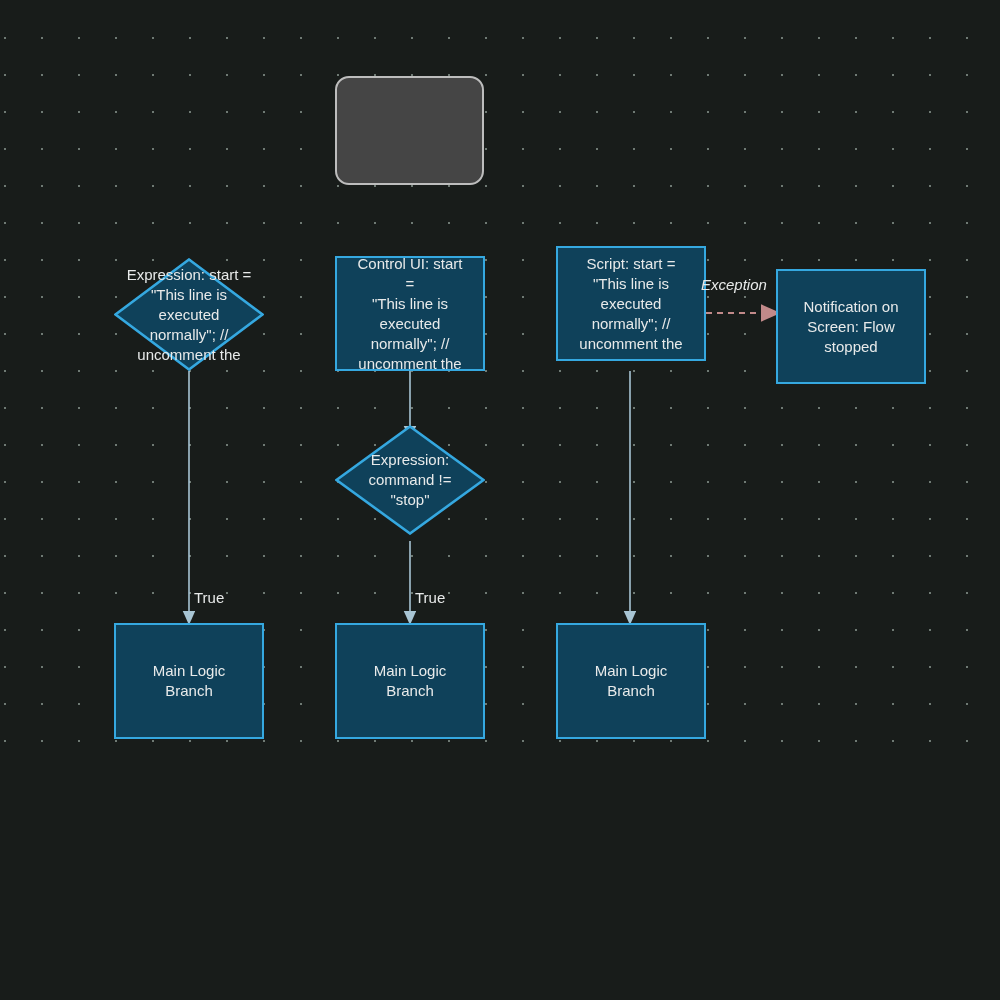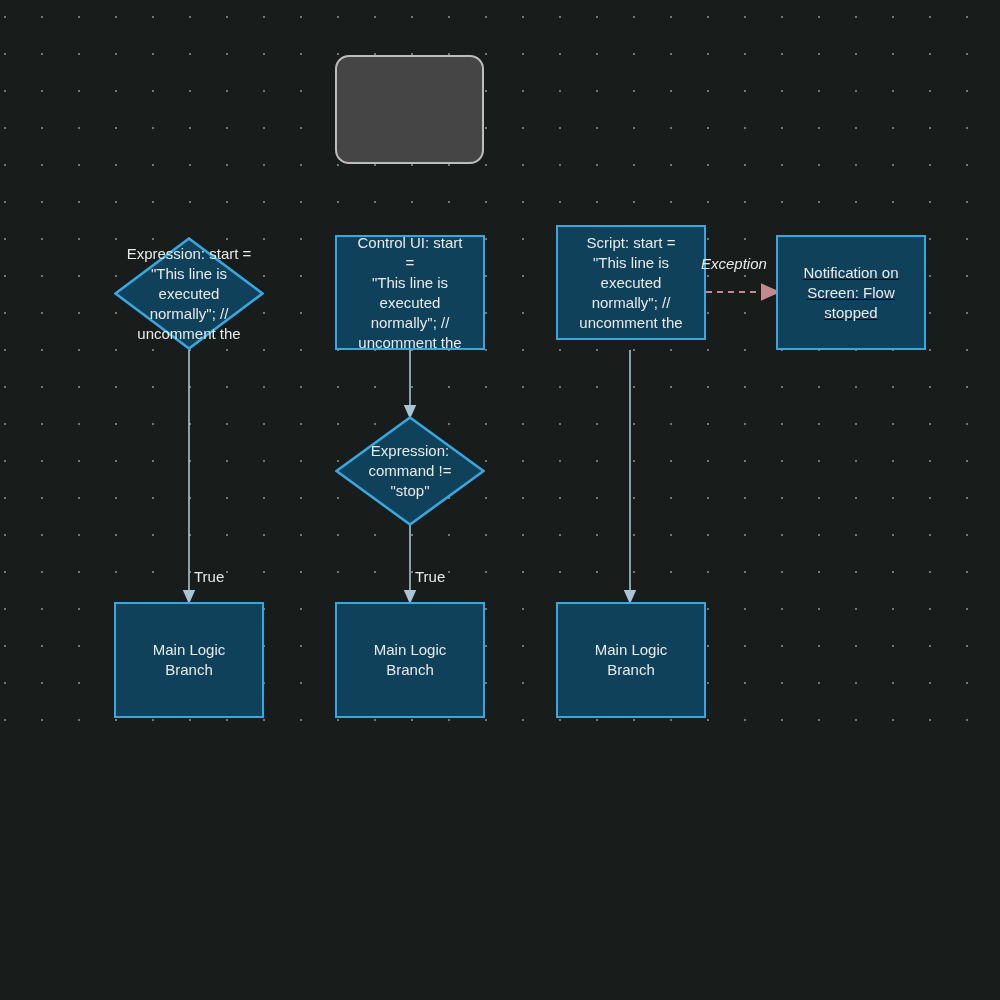--- a/index.html
+++ b/index.html
@@ -11,20 +11,21 @@
   #canvas {
     position: relative;
     width: 1000px;
     height: 752px;
     background-color: #181c1a;
     background-image: radial-gradient(circle at 1px 1px, #6f7a74 1.05px, rgba(0,0,0,0) 1.3px);
     background-size: 37px 37px;
     background-position: 4px 16px;
     overflow: hidden;
     font-family: "Liberation Sans", sans-serif;
+    margin-top: 21px;
   }
   #edge-layer {
     position: absolute;
     left: 0; top: 0;
     width: 1000px;
     height: 1000px;
     pointer-events: none;
   }
   .node {
     position: absolute;
@@ -124,27 +125,27 @@
   </div>
 
   <div class="node node-rect" style="left:556px; top:225px; width:150px; height:115px;">
     <span class="node-label narrow">Script: start =
 "This line is
 executed
 normally"; //
 uncomment the</span>
   </div>
 
-  <div class="node node-rect" style="left:776px; top:235px; width:150px; height:115px;text-decoration:underline;">
+  <div class="node node-rect" style="left:776px; top:248px; width:150px; height:115px;">
     <span class="node-label narrow">Notification on
 Screen: Flow
 stopped</span>
   </div>
 
-  <div class="node node-diamond" style="left:335px; top:416px; width:150px; height:110px;">
+  <div class="node node-diamond" style="left:335px; top:404px; width:150px; height:110px;">
     <svg class="dshape" viewBox="0 0 150 110" preserveAspectRatio="none">
       <polygon points="75,1.5 148.5,55 75,108.5 1.5,55" fill="#0f415a" stroke="#35a8e0" stroke-width="2.6"></polygon>
     </svg>
     <span class="node-label" style="width:120px;">Expression:
 command !=
 "stop"</span>
   </div>
 
   <div class="node node-rect" style="left:114px; top:602px; width:150px; height:116px;">
     <span class="node-label">Main Logic

